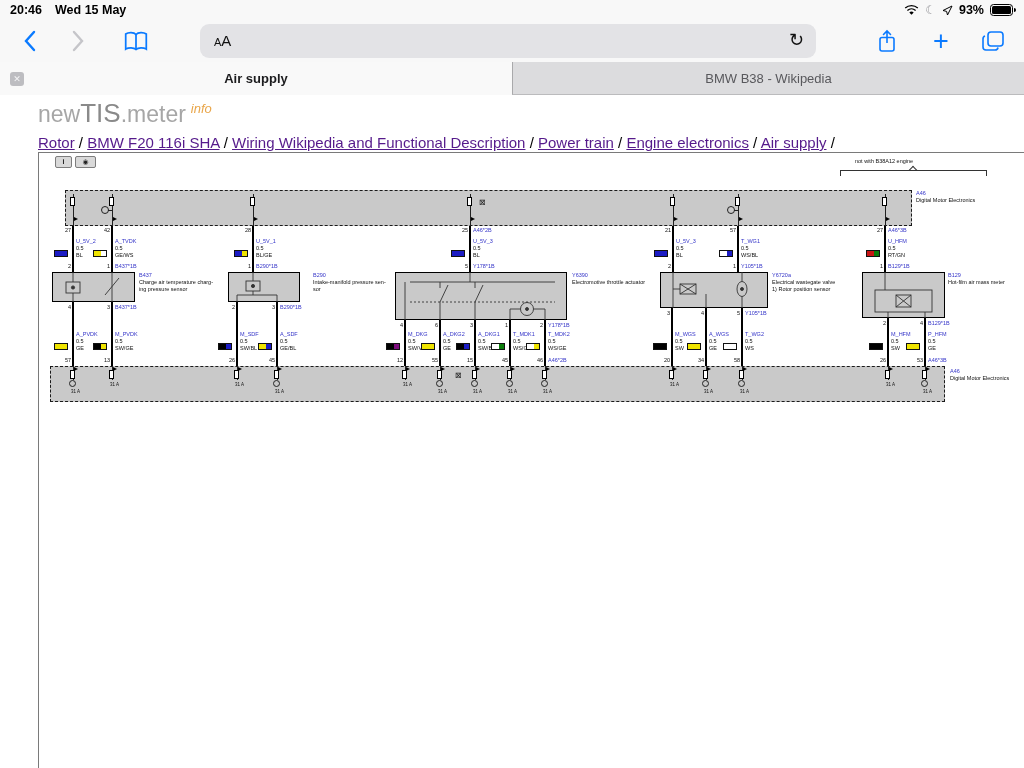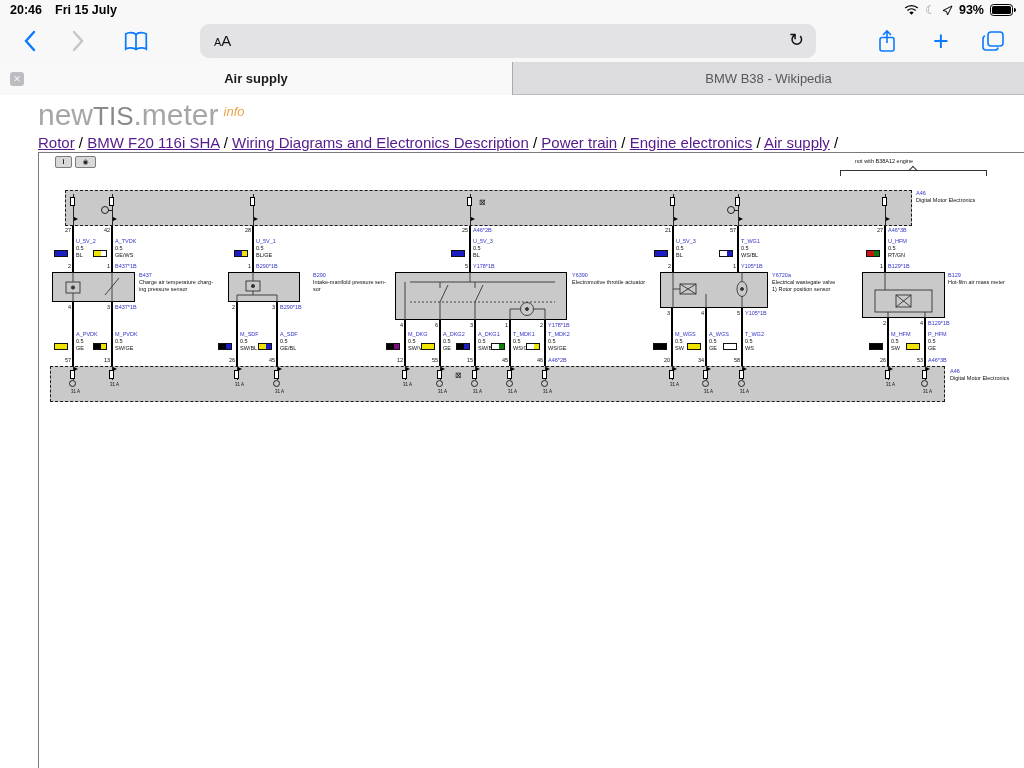--- a/index.html
+++ b/index.html
@@ -22,21 +22,21 @@
   #tabbar{position:absolute;left:0;top:62px;width:1024px;height:33px;}
   .tab{position:absolute;top:0;height:33px;}
   .tab-title{position:absolute;left:0;right:0;top:9px;text-align:center;font-size:13px;}
   #tab-active{left:0;width:512px;background:#f9f9f9;}
   #tab-active .tab-title{color:#1c1c1e;font-weight:600;}
   #tab-inactive{left:512px;width:512px;background:#dcdcde;border-left:1px solid #a9a9ab;border-bottom:1px solid #bbbbbd;box-sizing:border-box;}
   #tab-inactive .tab-title{color:#58585c;font-weight:400;}
   .tab-close{position:absolute;left:10px;top:10px;width:14px;height:14px;background:#bdbdc1;border-radius:3px;color:#f4f4f6;font-size:9px;line-height:14px;text-align:center;}
   
   #logo{position:absolute;left:38px;top:98px;}
-  .logo-new,.logo-info{font-size:30px;color:#a6a6a6;}
+  .logo-new,.logo-info{font-size:23px;color:#a6a6a6;}
   .logo-tis{font-size:26px;font-weight:400;color:#8a8a8a;}
   .logo-beta{font-size:13px;font-style:italic;color:#e9a64a;position:relative;top:-9px;margin-left:5px;}
   #breadcrumb{position:absolute;left:38px;top:134px;font-size:15px;color:#000;white-space:nowrap;}
   #breadcrumb a{color:#551a8b;text-decoration:underline;}
   #hline{position:absolute;left:38px;top:152px;width:986px;height:0;border-top:1px solid #7a7a7a;}
   #vline{position:absolute;left:38px;top:152px;width:0;height:616px;border-left:1px solid #7a7a7a;}
   .mini-btn{position:absolute;top:156px;height:10px;background:#d9d9d9;border:1px solid #7d7d7d;border-radius:2px;font-size:7px;line-height:9px;text-align:center;color:#222;}
   
   #diagram{position:absolute;left:0;top:0;width:1024px;height:768px;}
   .d-txt{position:absolute;font-size:5.5px;line-height:6px;color:#111;white-space:nowrap;}
@@ -57,21 +57,21 @@
   .bracket-caret{position:absolute;width:5px;height:5px;border-top:1px solid #333;border-left:1px solid #333;transform:rotate(45deg);}
   svg.compsym{position:absolute;}
 </style>
 </head>
 <body>
 
 <div id="screen">
 
   <div id="statusbar">
     <span class="sb-time">20:46</span>
-    <span class="sb-date">Fri 15 July</span>
+    <span class="sb-date">Wed 15 May</span>
     <div class="sb-right">
       <svg width="15" height="11" viewBox="0 0 15 11">
           <path d="M7.5 9.8 L5.3 7.4 a3.4 3.4 0 0 1 4.4 0 Z" fill="#000"></path>
           <path d="M3.4 5.4 a6.2 6.2 0 0 1 8.2 0" fill="none" stroke="#000" stroke-width="1.3"></path>
           <path d="M1.2 3.1 a9.5 9.5 0 0 1 12.6 0" fill="none" stroke="#000" stroke-width="1.3"></path>
         </svg>
       <span class="sb-moon">☾</span>
       <svg width="11" height="11" viewBox="0 0 11 11">
           <path d="M1 5.5 L10 1 L5.5 10 L4.6 6.4 Z" fill="none" stroke="#000" stroke-width="1"></path>
         </svg>
@@ -130,21 +130,21 @@
     </div>
     <div class="tab" id="tab-inactive">
       <div class="tab-title">BMW B38 - Wikipedia</div>
     </div>
   </div>
 
   <div id="logo">
     <span class="logo-new">new</span><span class="logo-tis">TIS</span><span class="logo-info">.meter</span><span class="logo-beta">info</span>
   </div>
 
-  <div id="breadcrumb"><a href="#">Rotor</a> / <a href="#">BMW F20 116i SHA</a> / <a href="#">Wiring Diagrams and Electronics Description</a> / <a href="#">Power train</a> / <a href="#">Engine electronics</a> / <a href="#">Air supply</a> /</div>
+  <div id="breadcrumb"><a href="#">Rotor</a> / <a href="#">BMW F20 116i SHA</a> / <a href="#">Wiring Wikipedia and Functional Description</a> / <a href="#">Power train</a> / <a href="#">Engine electronics</a> / <a href="#">Air supply</a> /</div>
 
   <div id="hline"></div>
   <div id="vline"></div>
 
   <div class="mini-btn" style="left:55px;width:15px;font-weight:700;">i</div>
   <div class="mini-btn" style="left:75px;width:19px;">◉</div>
 
   <div id="diagram">
       <div class="d-txt" style="left: 855px; top: 158px;">not with B38A12 engine</div>
       <div class="bracket" style="left: 840px; top: 170px; width: 145px;"></div>

